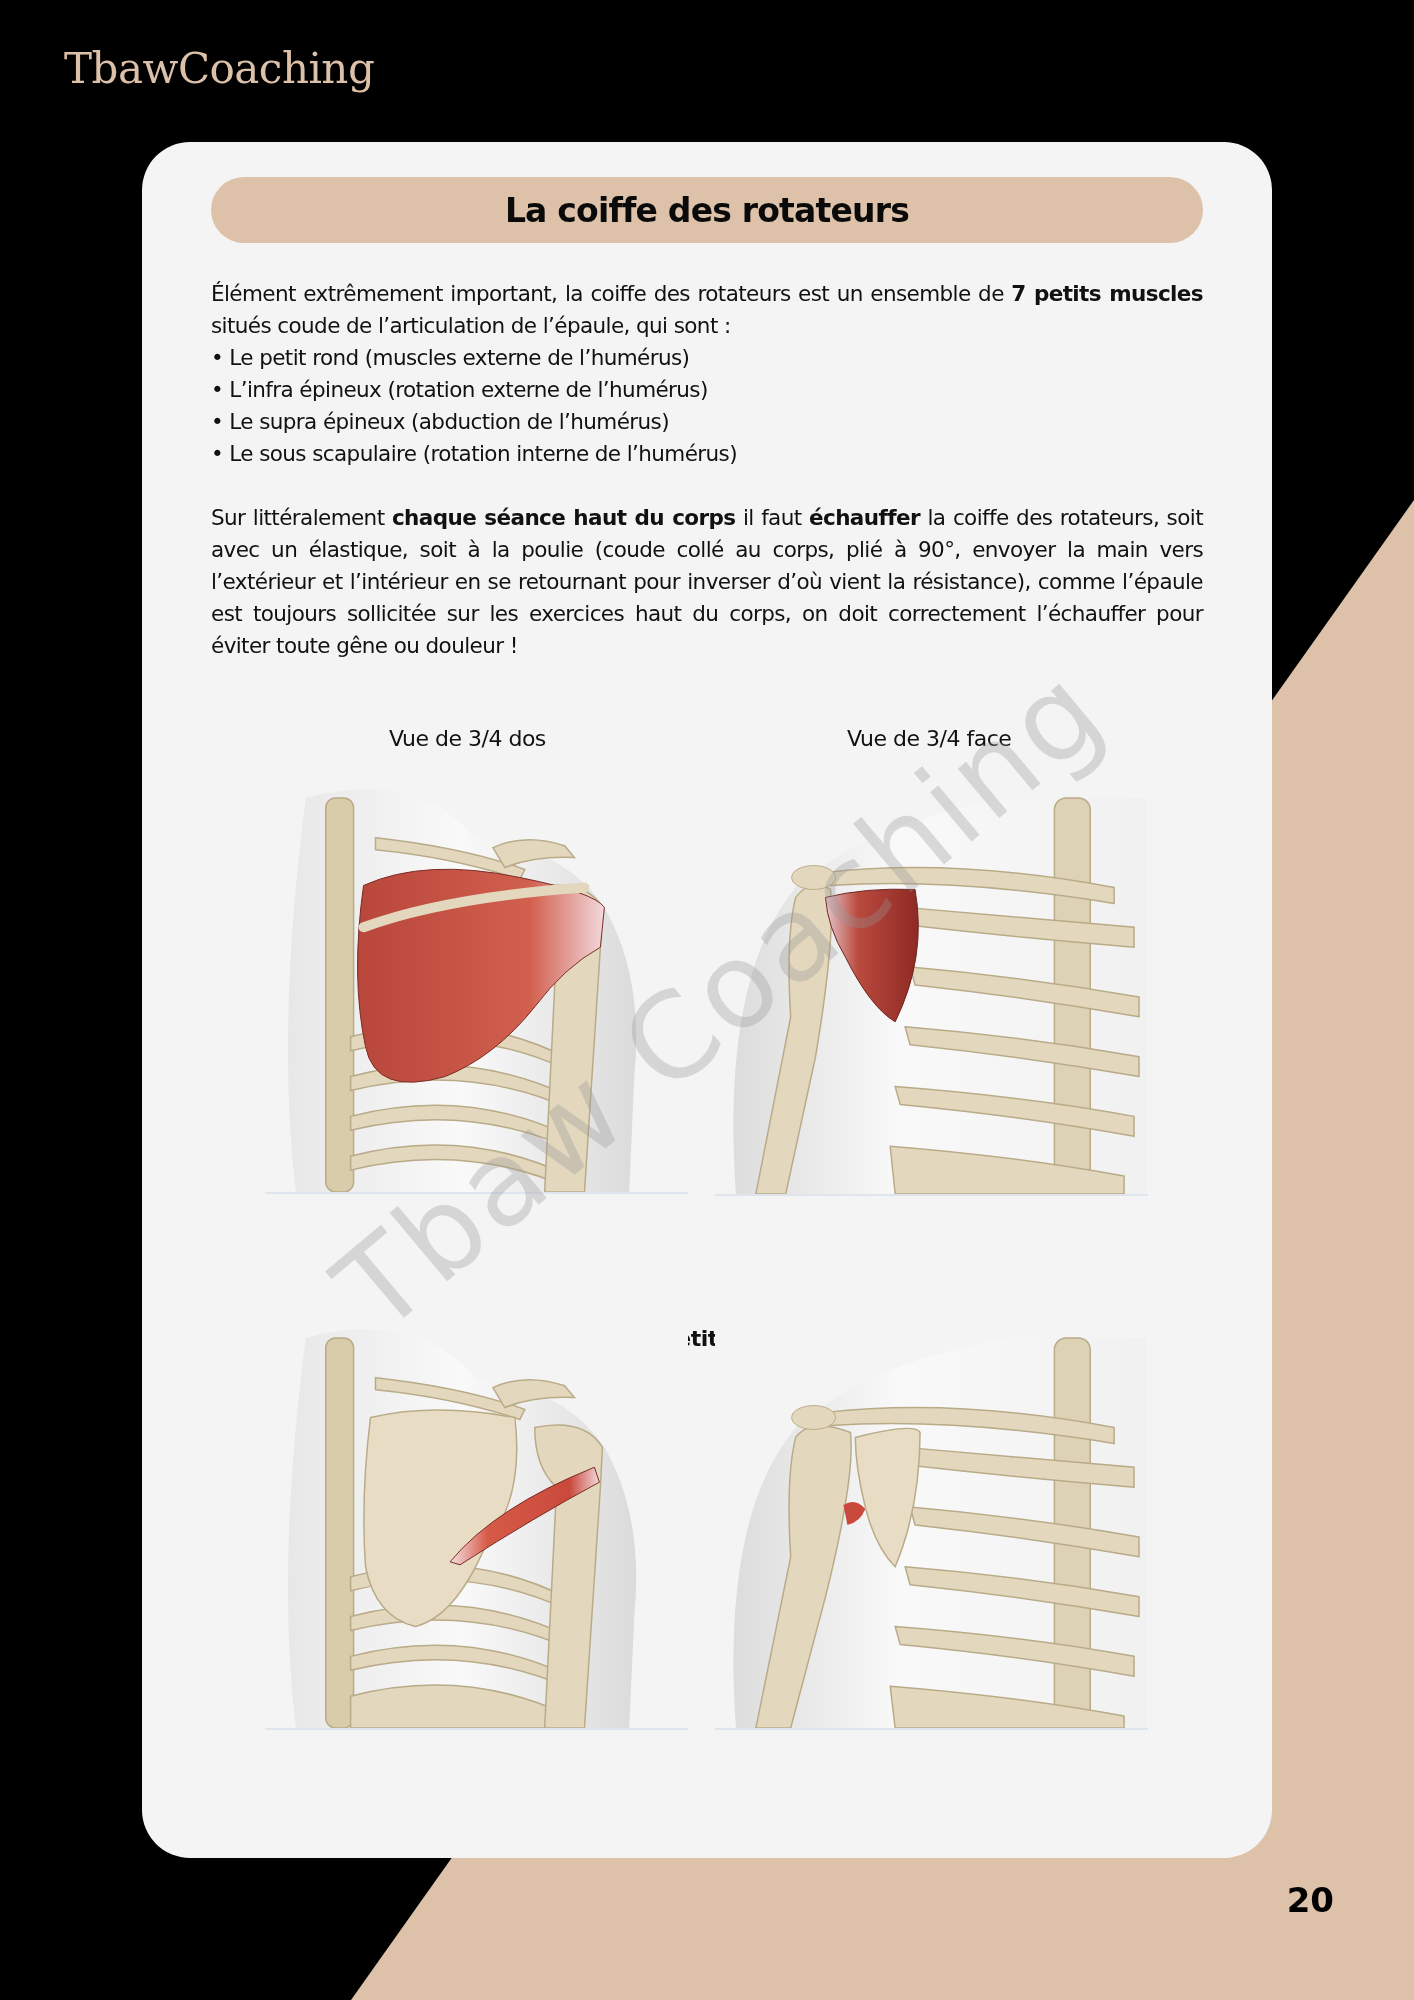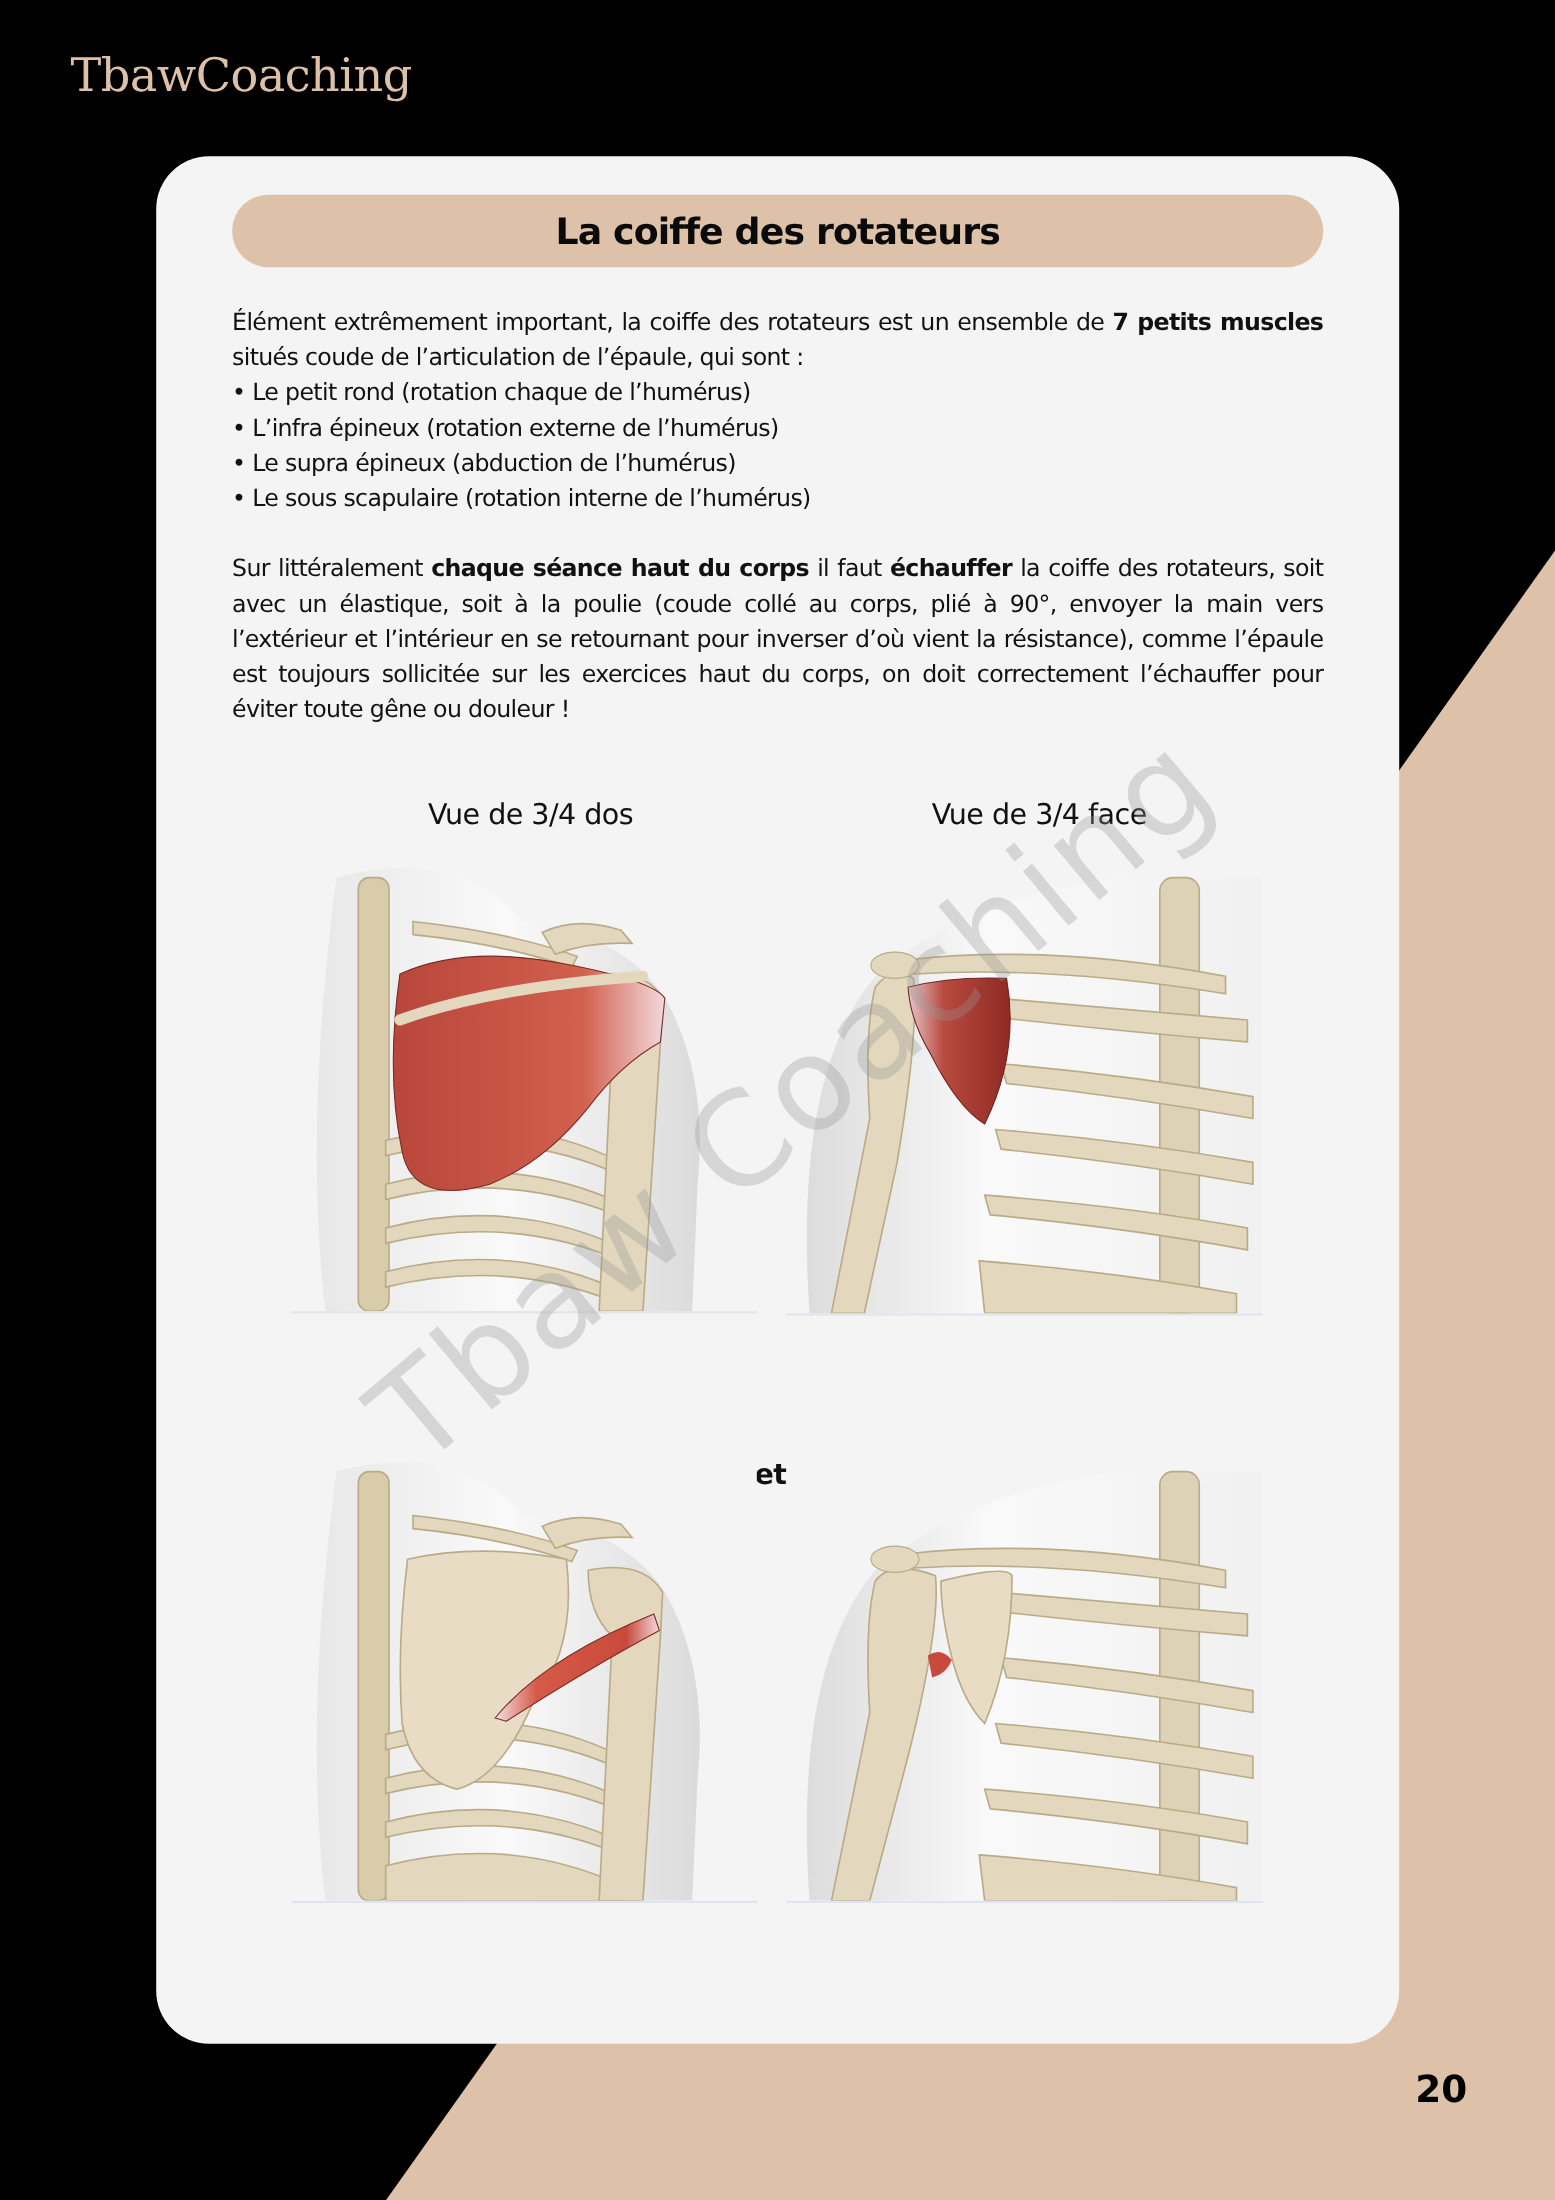--- a/index.html
+++ b/index.html
@@ -63,21 +63,21 @@
     }
     .body-text p { text-align: justify; }
     .body-text p.last-line-left { text-align: justify; text-align-last: left; }
     .body-text b { font-weight: bold; }
     .body-text ul { list-style: none; }
     .body-text li::before { content: "• "; }
     .spacer { height: 32px; }
 
     .caption {
       position: absolute;
-      font-size: 26px;
+      font-size: 22px;
       letter-spacing: -0.5px;
       color: #111;
       white-space: nowrap;
     }
     .caption.bold { font-weight: bold; }
 
     .figure {
       position: absolute;
       background: #f4f4f4;
       border-bottom: 2px solid #dfe5ee;
@@ -117,21 +117,21 @@
 
 <div class="card">
 
   <div class="title-pill">
     <h1>La coiffe des rotateurs</h1>
   </div>
 
   <div class="body-text">
     <p><span>Élément extrêmement important, la coiffe des rotateurs est un ensemble de </span><b>7 petits muscles</b><span> situés coude de l’articulation de l’épaule, qui sont :</span></p>
     <ul>
-      <li>Le petit rond (rotation chaque de l’humérus)</li>
+      <li>Le petit rond (muscles externe de l’humérus)</li>
       <li>L’infra épineux (rotation externe de l’humérus)</li>
       <li>Le supra épineux (abduction de l’humérus)</li>
       <li>Le sous scapulaire (rotation interne de l’humérus)</li>
     </ul>
     <div class="spacer"></div>
     <p class="last-line-left"><span>Sur littéralement </span><b>chaque séance haut du corps</b><span> il faut </span><b>échauffer</b><span> la coiffe des rotateurs, soit avec un élastique, soit à la poulie (coude collé au corps, plié à 90°, envoyer la main vers l’extérieur et l’intérieur en se retournant pour inverser d’où vient la résistance), comme l’épaule est toujours sollicitée sur les exercices haut du corps, on doit correctement l’échauffer pour éviter toute gêne ou douleur !</span></p>
   </div>
 
   <div class="caption" style="left:247px; top:584px;">Vue de 3/4 dos</div>
   <div class="caption" style="left:705px; top:584px;">Vue de 3/4 face</div>

